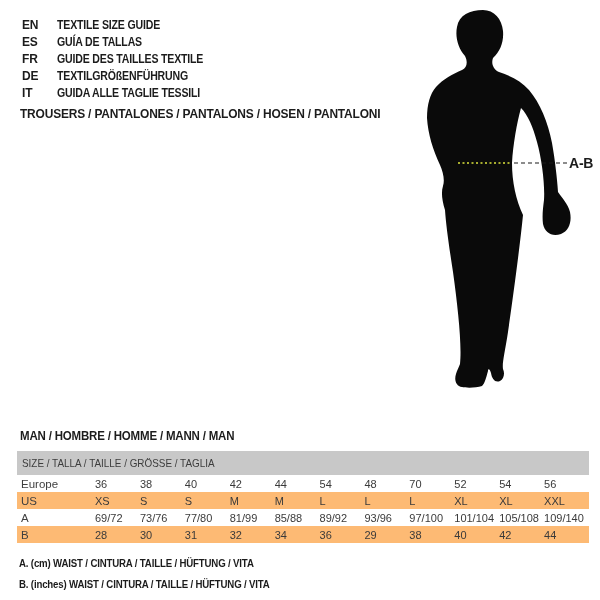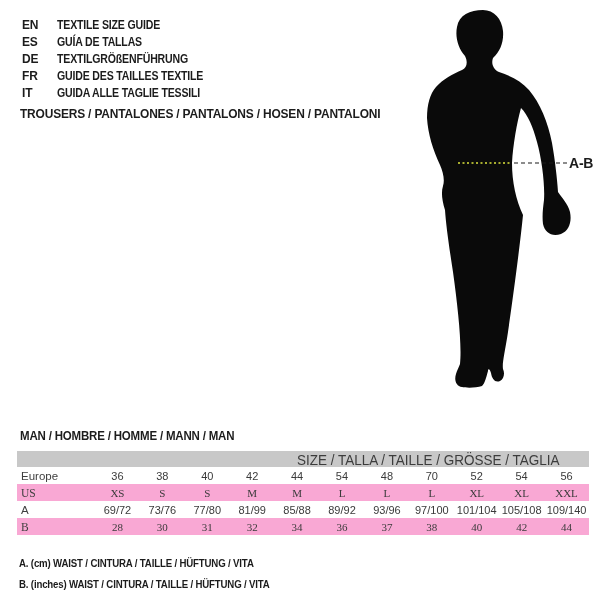--- a/index.html
+++ b/index.html
@@ -24,53 +24,53 @@
   
   .figure-svg{left:0;top:0;width:600px;height:600px;}
   .measure-label{left:569px;top:155px;font-weight:700;font-size:14px;letter-spacing:-0.2px;}
 
   
   .section-title{left:20px;top:429px;font-weight:700;font-size:12.5px;white-space:nowrap;
     transform:scaleX(0.92);transform-origin:0 0;letter-spacing:-0.2px;}
 
   
   .size-table{left:17px;top:451px;width:572px;}
-  .thead{height:16px;background:#c8c8c8;display:flex;align-items:center;padding-left:5px;
-    font-size:15px;color:#3c3c3c;justify-content:flex-end;}
+  .thead{height:24px;background:#c8c8c8;display:flex;align-items:center;padding-left:5px;
+    font-size:11px;color:#3c3c3c;}
   .thead span{display:inline-block;white-space:nowrap;transform:scaleX(0.9);transform-origin:0 50%;}
   .tr{display:grid;grid-template-columns:78px repeat(11,1fr);height:17px;align-items:center;
     font-size:11px;color:#3a3a3a;}
-  .tr.shade{background:#f9a8d4;font-family:Liberation Serif, serif;}
-  .td{text-align:center;white-space:nowrap;}
+  .tr.shade{background:#fdba74;}
+  .td{text-align:left;white-space:nowrap;}
   .td.label{text-align:left;padding-left:4px;font-size:11.5px;color:#3f3f3f;}
 
   
   .footnotes{left:19px;top:553px;}
   .footnote{height:21px;line-height:21px;font-weight:700;font-size:11.5px;white-space:nowrap;
     transform:scaleX(0.84);transform-origin:0 0;letter-spacing:-0.2px;}
 </style>
 </head>
 <body>
 
 <div class="abs lang-block">
   <div class="lang-row">
     <span class="lang-code">EN</span>
     <span class="lang-label">TEXTILE SIZE GUIDE</span>
   </div>
   <div class="lang-row">
     <span class="lang-code">ES</span>
     <span class="lang-label">GUÍA DE TALLAS</span>
   </div>
   <div class="lang-row">
+    <span class="lang-code">FR</span>
+    <span class="lang-label">GUIDE DES TAILLES TEXTILE</span>
+  </div>
+  <div class="lang-row">
     <span class="lang-code">DE</span>
     <span class="lang-label">TEXTILGRÖßENFÜHRUNG</span>
-  </div>
-  <div class="lang-row">
-    <span class="lang-code">FR</span>
-    <span class="lang-label">GUIDE DES TAILLES TEXTILE</span>
   </div>
   <div class="lang-row">
     <span class="lang-code">IT</span>
     <span class="lang-label">GUIDA ALLE TAGLIE TESSILI</span>
   </div>
 </div>
 
 <div class="abs category-title">TROUSERS / PANTALONES / PANTALONS / HOSEN / PANTALONI</div>
 
 <svg class="abs figure-svg" viewBox="0 0 600 600" width="600" height="600" aria-hidden="true">
@@ -162,21 +162,21 @@
       <div class="td">109/140</div>
     </div>
   <div class="tr shade">
     <div class="td label">B</div>
   <div class="td">28</div>
       <div class="td">30</div>
       <div class="td">31</div>
       <div class="td">32</div>
       <div class="td">34</div>
       <div class="td">36</div>
-      <div class="td">37</div>
+      <div class="td">29</div>
       <div class="td">38</div>
       <div class="td">40</div>
       <div class="td">42</div>
       <div class="td">44</div>
     </div>
 </div>
 
 <div class="abs footnotes">
   <div class="footnote">A. (cm) WAIST / CINTURA / TAILLE / HÜFTUNG / VITA</div>
   <div class="footnote">B. (inches) WAIST / CINTURA / TAILLE / HÜFTUNG / VITA</div>

